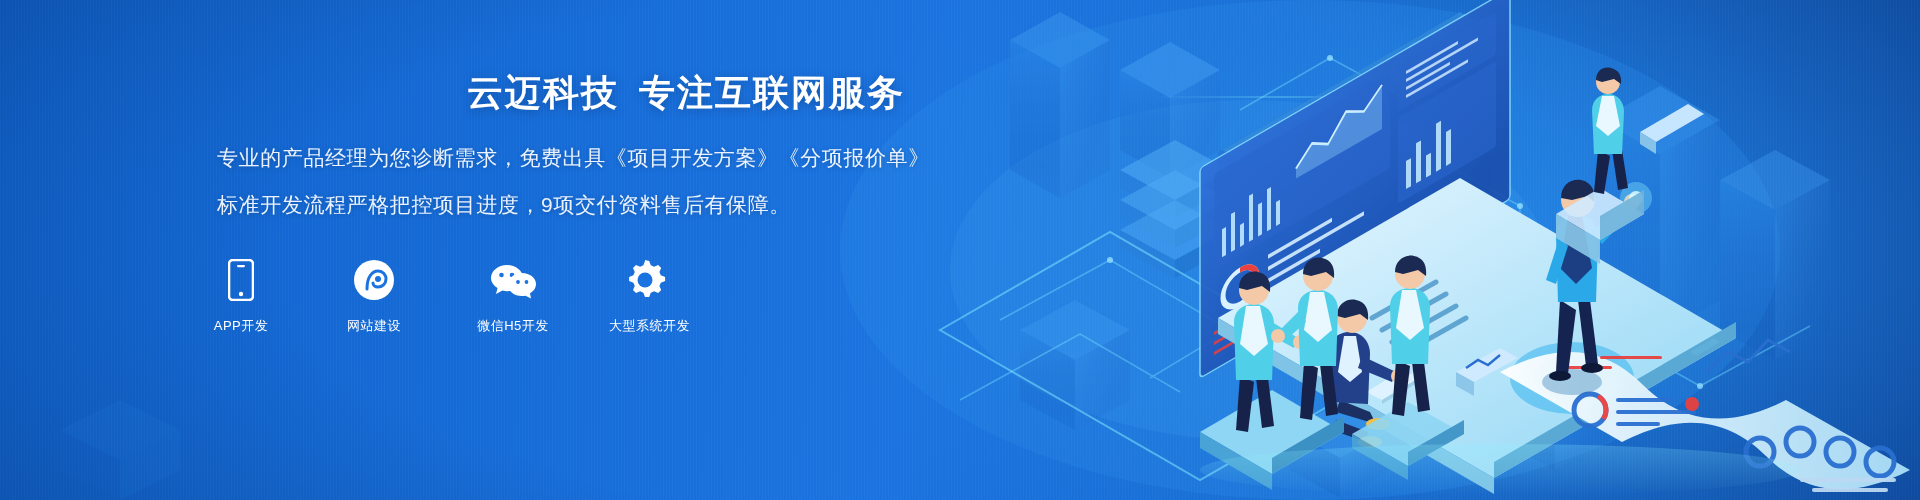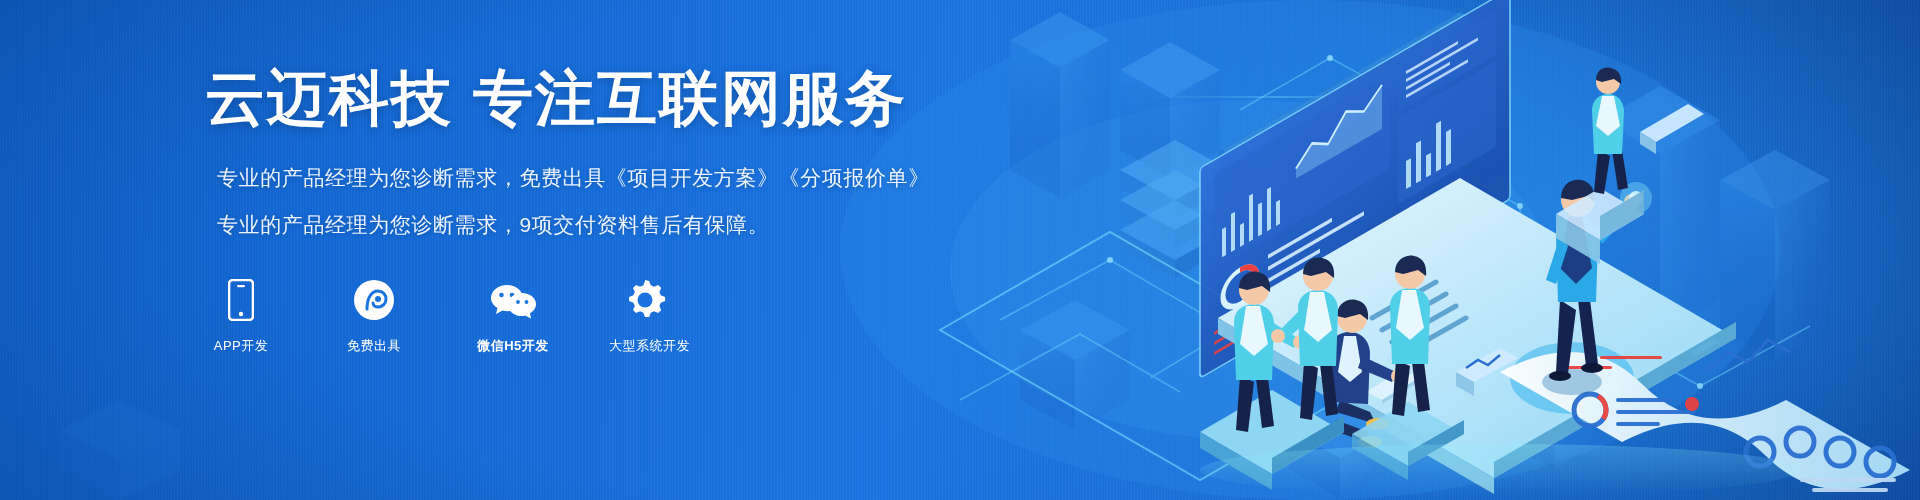--- a/index.html
+++ b/index.html
@@ -22,39 +22,40 @@
   }
   .vignette{
     position:absolute;inset:0;
     background:radial-gradient(1500px 600px at 50% 50%,rgba(0,0,0,0) 45%,rgba(4,40,92,.45) 100%);
     pointer-events:none;
   }
 
   
   .content{position:absolute;left:205px;top:64px;width:700px;z-index:6;}
   .headline{
-    color:#ffffff;font-size:60px;font-weight:bold;letter-spacing:2px;
-    line-height:1.16;margin:0 0 26px 0;white-space:nowrap;
+    color:#ffffff;font-size:36px;font-weight:bold;letter-spacing:2px;
+    line-height:1.16;margin:8px 0 26px 0;white-space:nowrap;
     text-shadow:0 2px 10px rgba(3,35,80,.35);
+    text-align:right;
   }
   .headline .gap{display:inline-block;width:20px;}
   .sub{
     color:#eaf3ff;font-size:21px;line-height:1.68;margin:12px;
     letter-spacing:.6px;white-space:nowrap;font-weight:normal;
     text-shadow:0 1px 5px rgba(3,35,80,.3);
   }
   .services{display:flex;margin-top:34px;gap:28px;}
   .svc{width:72px;text-align:center;margin-right:26px;cursor:pointer;}
   .svc .ico{height:48px;display:flex;align-items:center;justify-content:center;}
   .svc .ico svg{display:block;}
   .svc .lbl{
     margin-top:13px;color:#ffffff;font-size:13px;letter-spacing:.5px;white-space:nowrap;
   }
   .svc:nth-child(2){width:86px;}
-  .svc:nth-child(3){width:84px;font-weight:bold;}
+  .svc:nth-child(3){width:84px;}
   .svc:nth-child(4){width:72px;}
   .svc:nth-child(5){width:96px;margin-right:3px;}
 
   
   .art{position:absolute;right:0;top:0;width:1020px;height:500px;z-index:3;}
 </style>
 </head>
 <body>
 
 <div class="banner">
@@ -407,21 +408,21 @@
   </svg>
 
   <div class="scan"></div>
   <div class="vignette"></div>
 
   <div class="content">
 
     <h1 class="headline"><span>云迈科技</span><span class="gap"></span><span>专注互联网服务</span></h1>
 
     <p class="sub">专业的产品经理为您诊断需求，免费出具《项目开发方案》《分项报价单》</p>
-    <p class="sub">专业的产品经理为您诊断需求，9项交付资料售后有保障。</p>
+    <p class="sub">标准开发流程严格把控项目进度，9项交付资料售后有保障。</p>
 
     <div class="services">
 
       <div class="svc">
         <div class="ico">
           <svg width="26" height="42" viewBox="0 0 26 42">
             <rect x="1" y="1" width="24" height="40" rx="4" fill="none" stroke="#fff" stroke-width="2.6"></rect>
             <rect x="9" y="6" width="8" height="2.2" rx="1.1" fill="#fff"></rect>
             <circle cx="13" cy="35" r="2.2" fill="#fff"></circle>
           </svg>
@@ -430,21 +431,21 @@
       </div>
 
       <div class="svc">
         <div class="ico">
           <svg width="42" height="42" viewBox="0 0 42 42">
             <circle cx="21" cy="21" r="20" fill="#fff"></circle>
             <path d="M14 30 C14 18 19 12 25 12 C30 12 33 16 33 20 C33 25 29 28 25 28 C22 28 20 26 20 24" fill="none" stroke="#1a73e0" stroke-width="3" stroke-linecap="round"></path>
             <circle cx="25" cy="20" r="3" fill="#1a73e0"></circle>
           </svg>
         </div>
-        <div class="lbl">免费出具</div>
+        <div class="lbl">网站建设</div>
       </div>
 
       <div class="svc">
         <div class="ico">
           <svg width="48" height="42" viewBox="0 0 48 42">
             <path d="M18 6 C9 6 2 12 2 19 C2 23 4.5 26.5 8.5 29 L7 35 L13.5 31.6
                      C15 32 16.5 32.2 18 32.2 C27 32.2 34 26.2 34 19 C34 12 27 6 18 6 Z" fill="#fff"></path>
             <circle cx="12.5" cy="16" r="2.3" fill="#1a73e0"></circle>
             <circle cx="23" cy="16" r="2.3" fill="#1a73e0"></circle>
             <path d="M33 14 C41 14 47 19 47 25 C47 29 44.5 32.3 41 34.3 L42 39.5 L36.5 36.8

